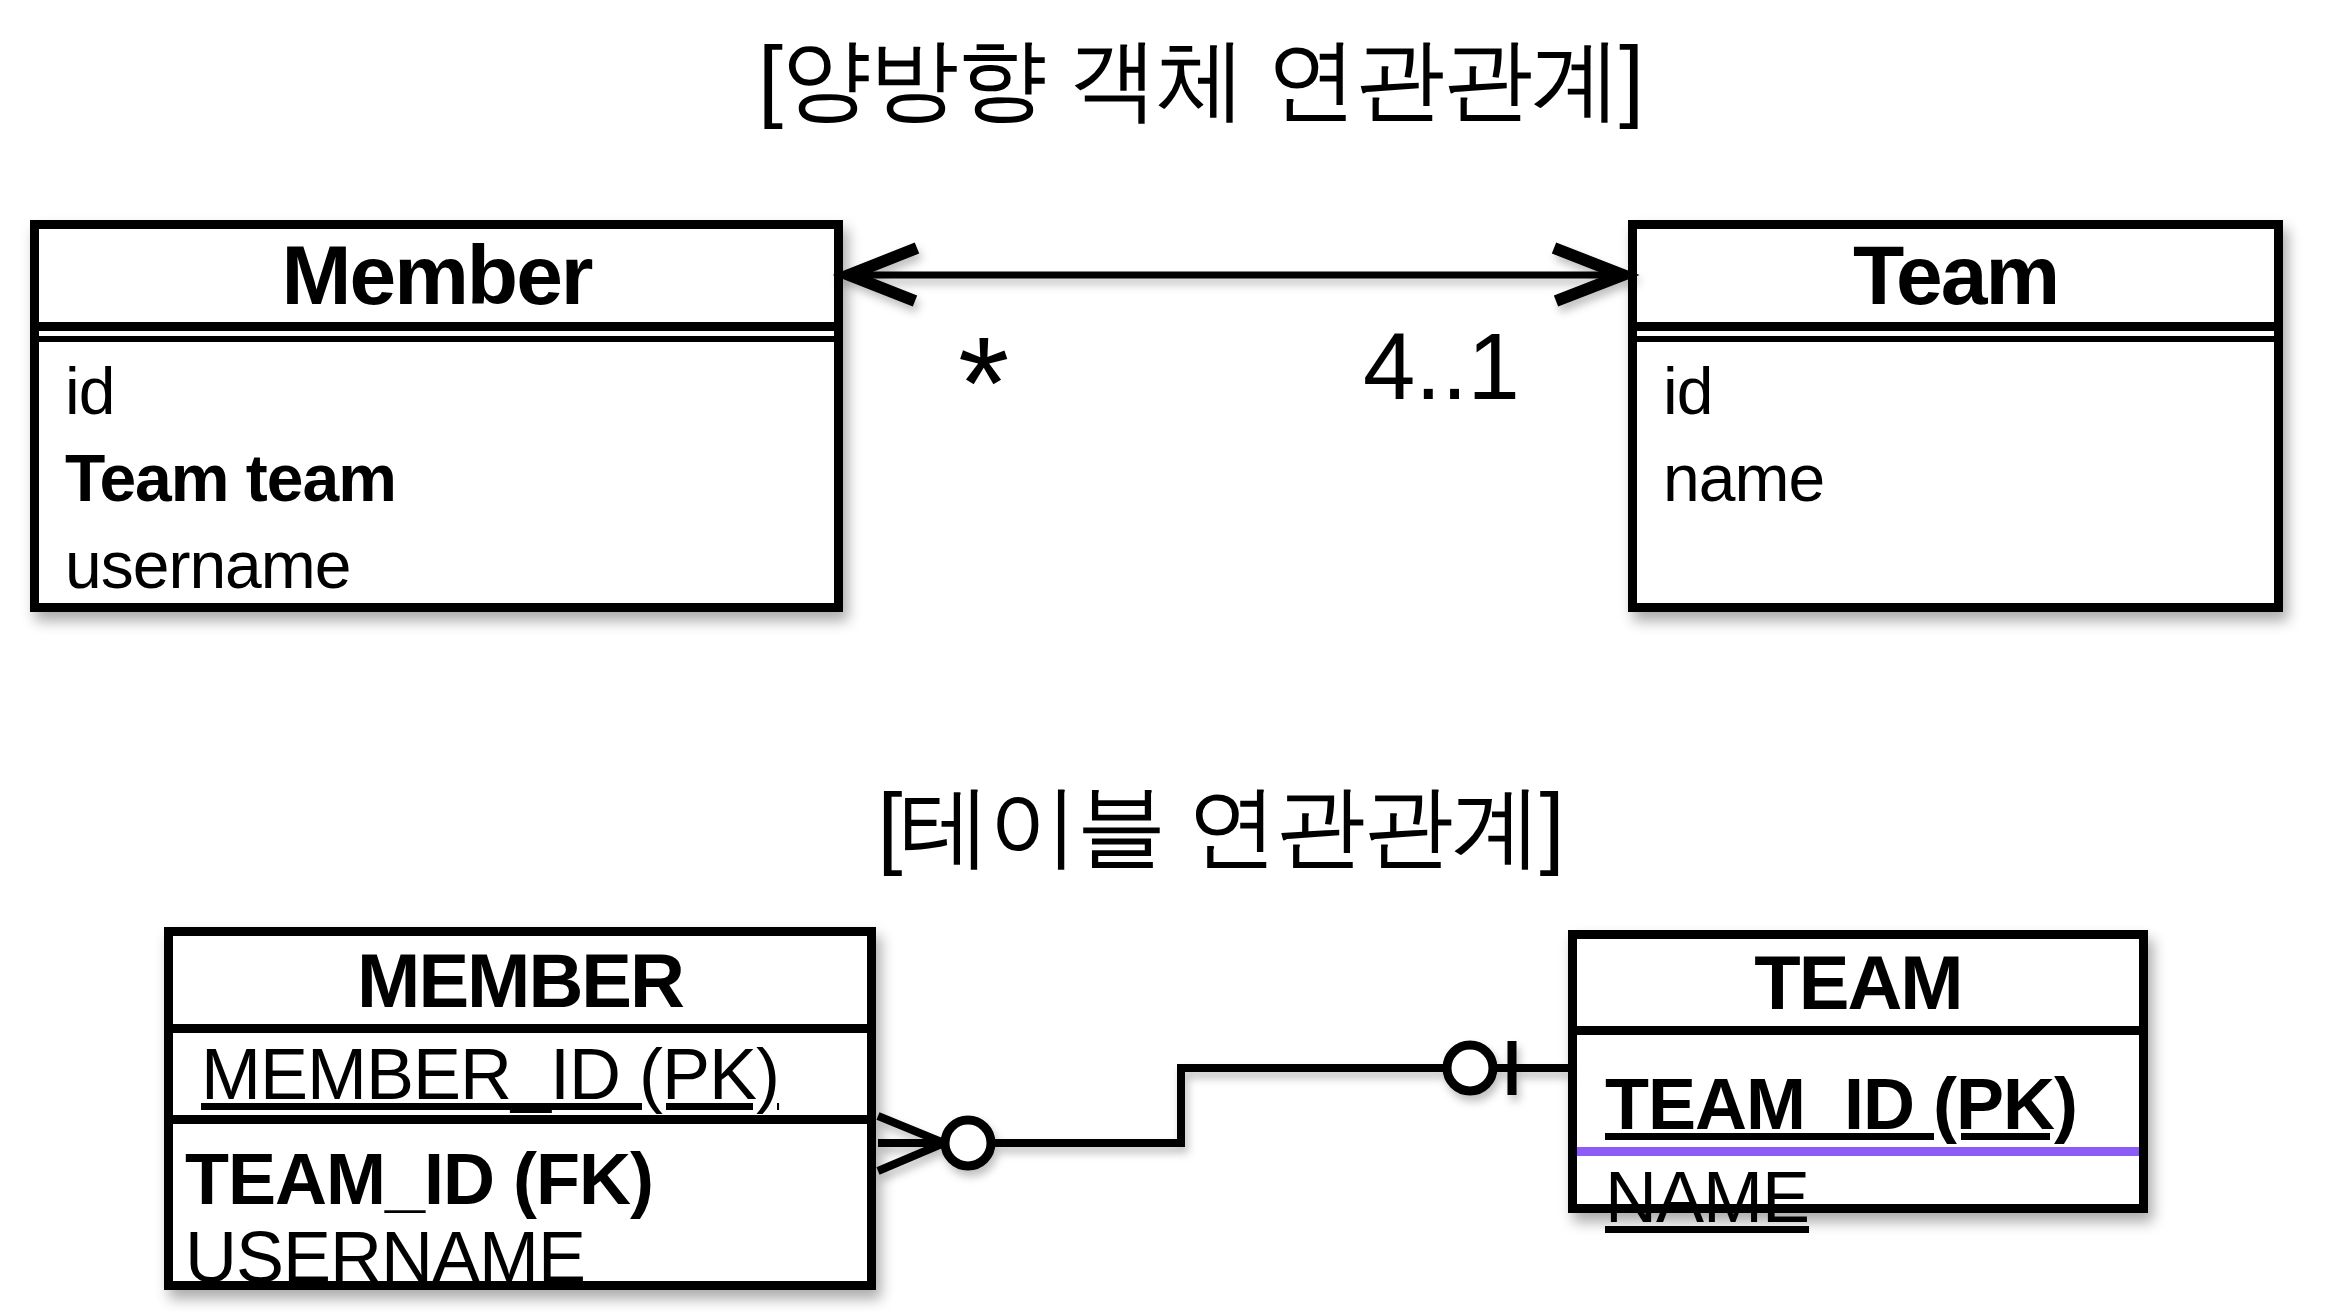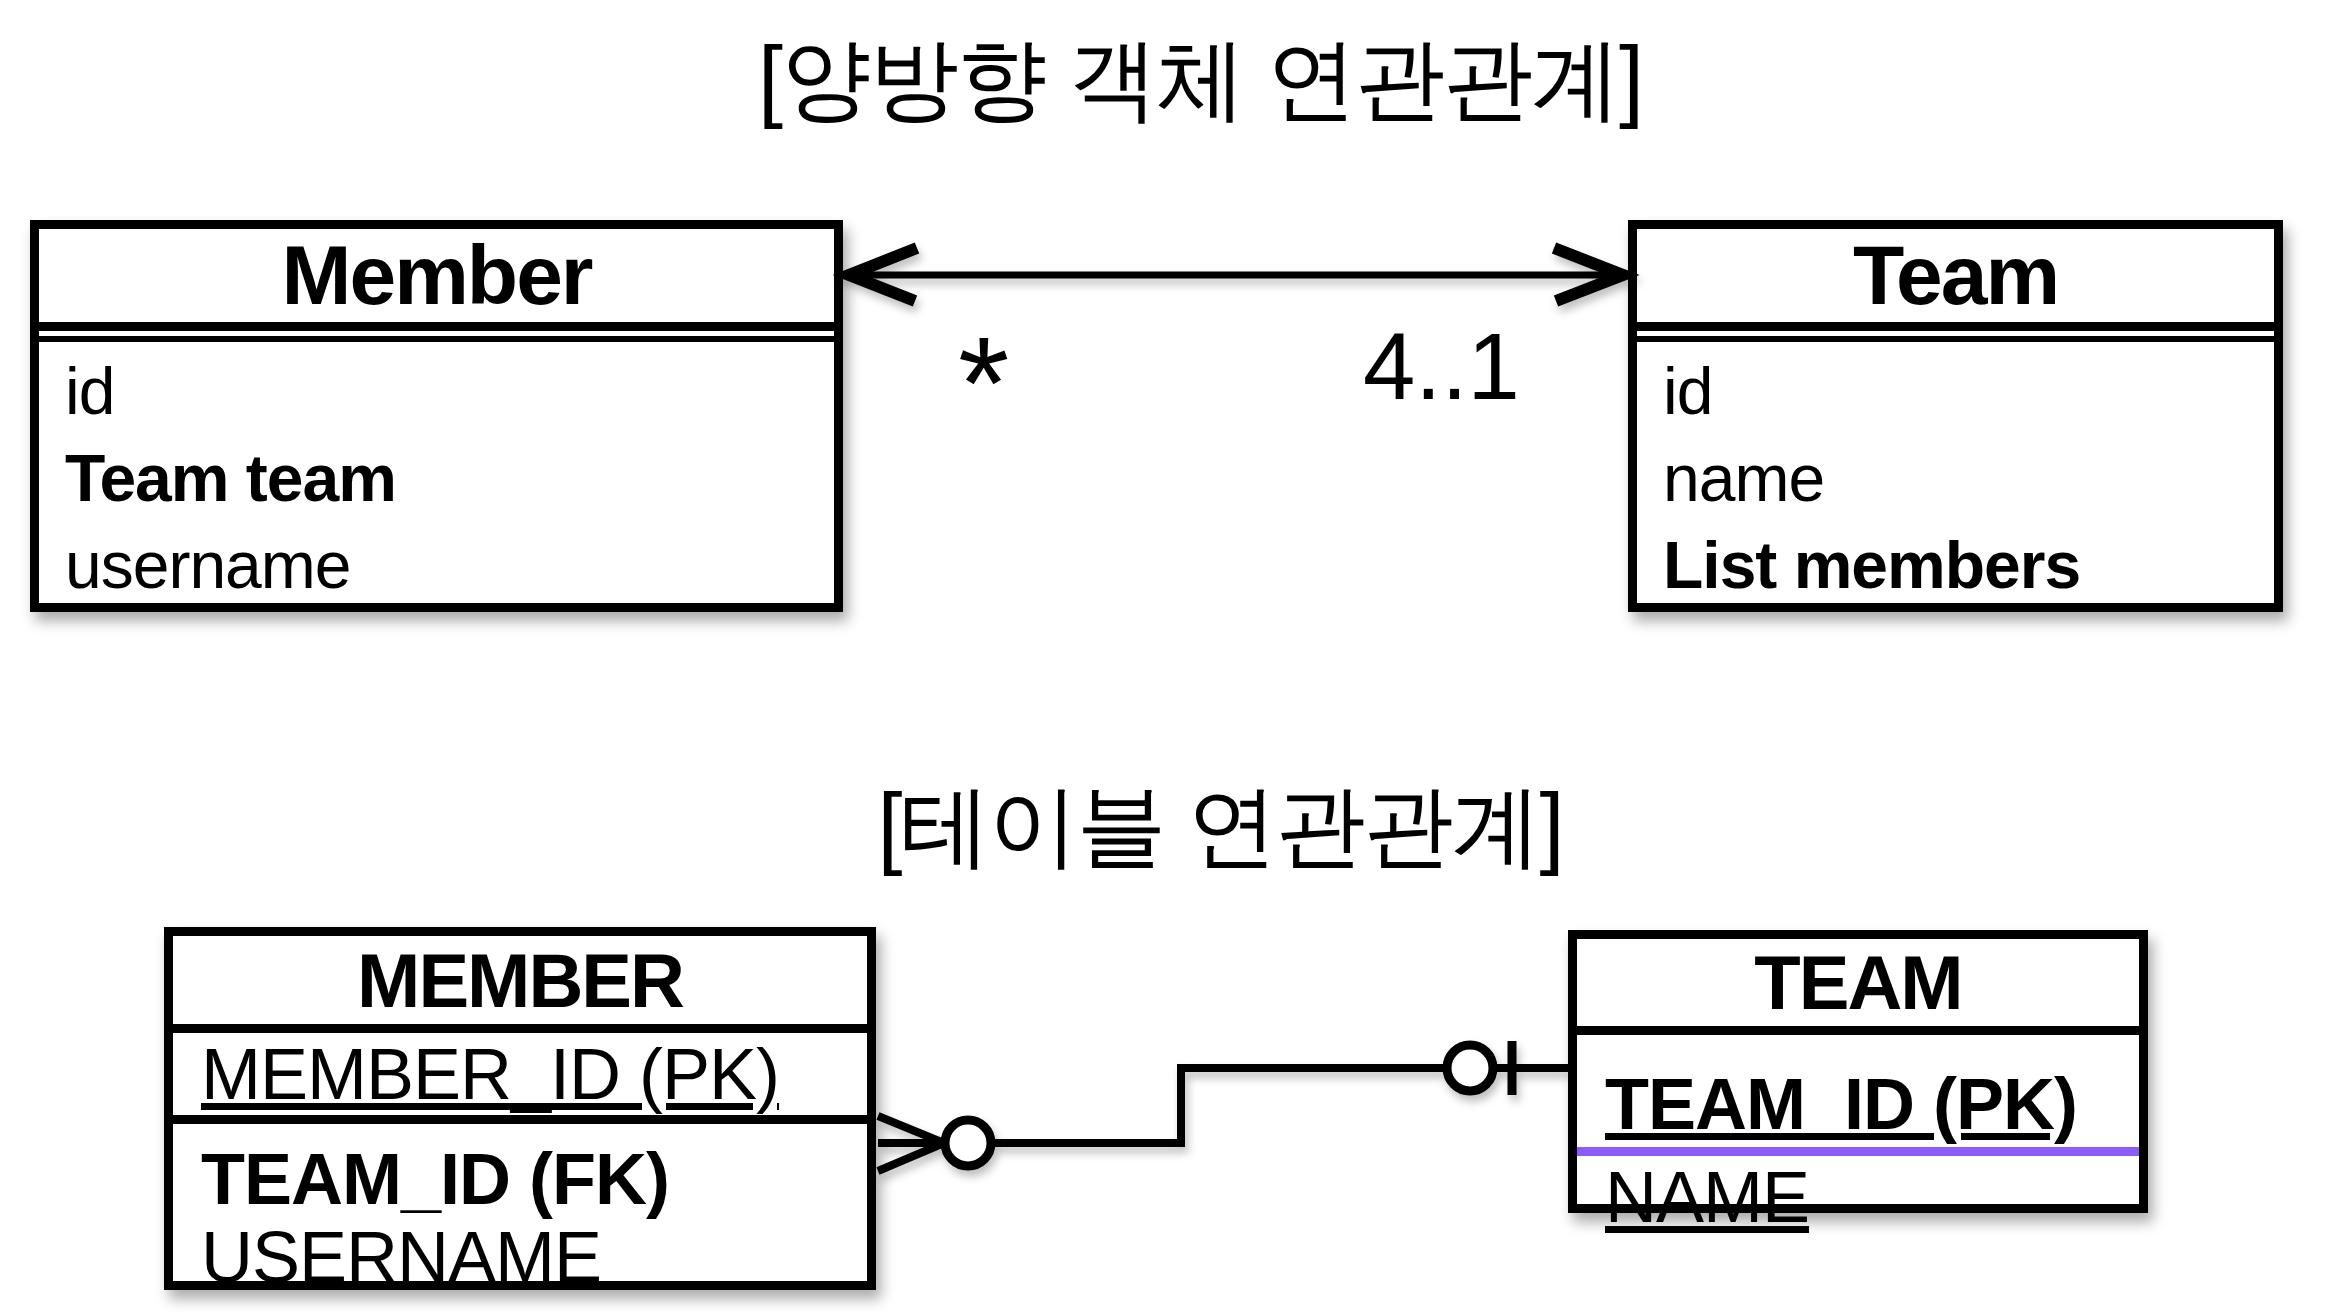--- a/index.html
+++ b/index.html
@@ -89,21 +89,21 @@
     align-items: center;
     padding-left: 28px;
     font-size: 72px;
     letter-spacing: -1px;
     white-space: nowrap;
     text-decoration: underline;
   }
   #member-table .row-pk { flex: 0 0 79px; border-bottom: 9px solid #000000; }
   #member-table .tbl-compartment {
     flex: 1;
-    padding: 16px 0 0 28px;
+    padding: 16px 0 0 12px;
     font-size: 72px;
     line-height: 78px;
     letter-spacing: -1px;
     white-space: nowrap;
   }
   .tbl-line { height: 78px; display: flex; align-items: center; }
 
   #team-table .row-pk   { flex: 0 0 87px; border-bottom: 9px solid #8b5cf6; font-weight: 700; margin-top: 25px; }
   #team-table .row-name { flex: 1; }
 
@@ -137,21 +137,20 @@
   </div>
 
   <div class="box" id="team-class">
     <div class="uml-header">
       <span>Team</span>
     </div>
     <div class="uml-gap"></div>
     <div class="uml-body">
       <div class="uml-field">id</div>
       <div class="uml-field">name</div>
-      <div class="uml-field bold">List members</div>
     </div>
   </div>
 
   <div class="mult" id="mult-star">*</div>
   <div class="mult" id="mult-zeroone">4..1</div>
 
   <div class="section-title" id="title-table">[테이블 연관관계]</div>
 
   <div class="box" id="member-table">
     <div class="tbl-header">

